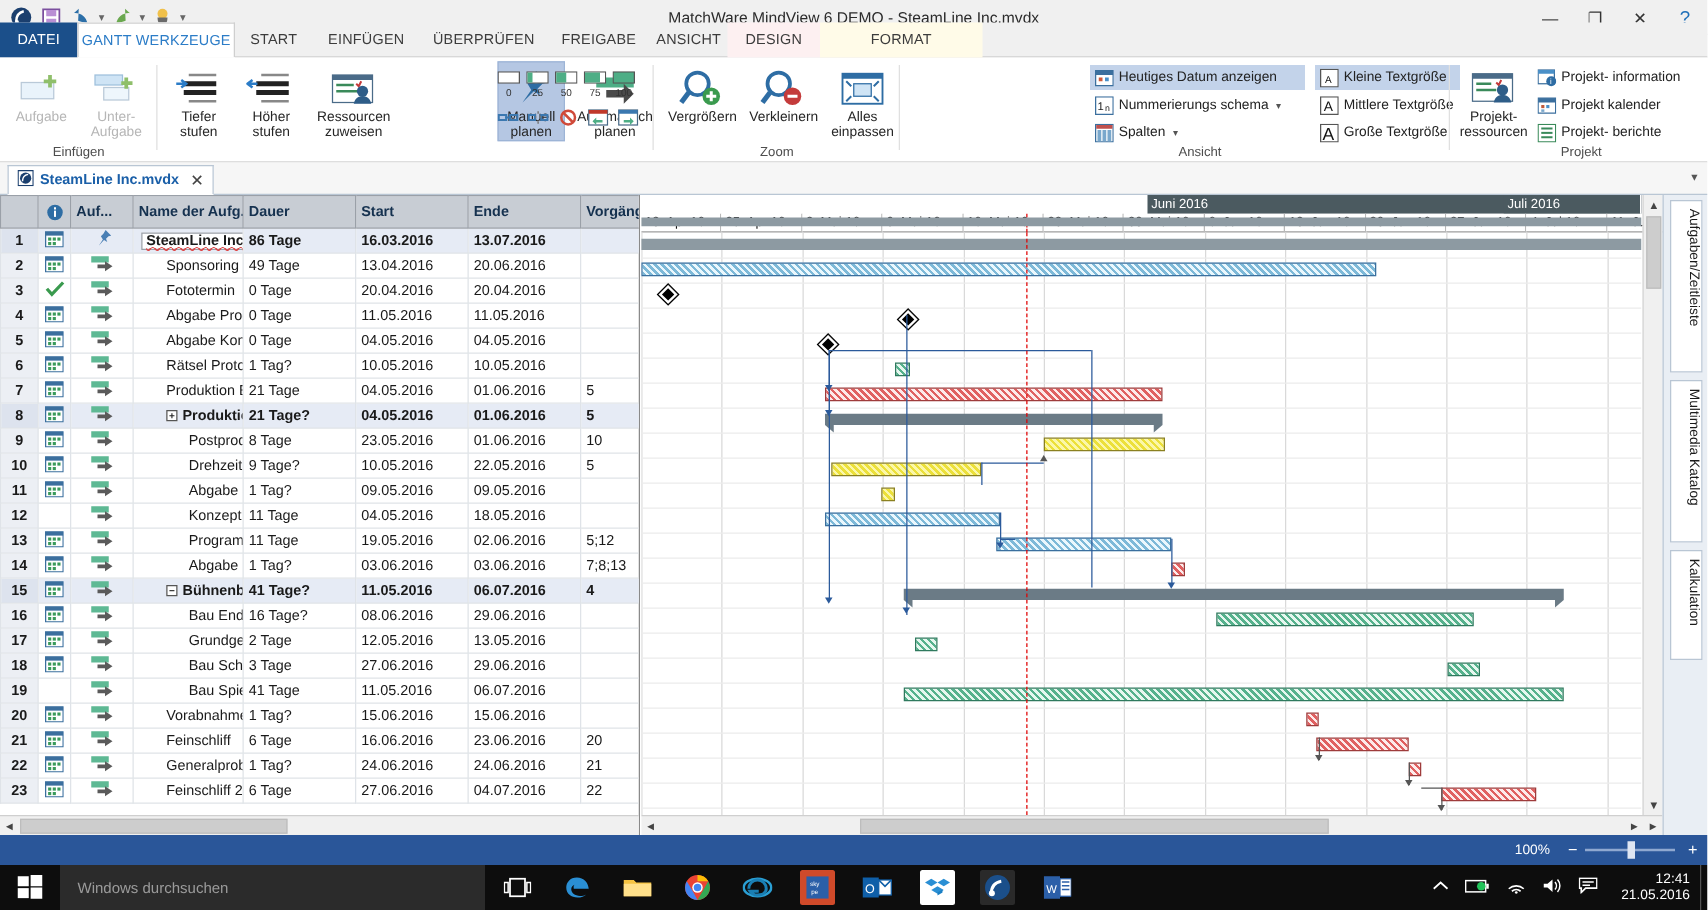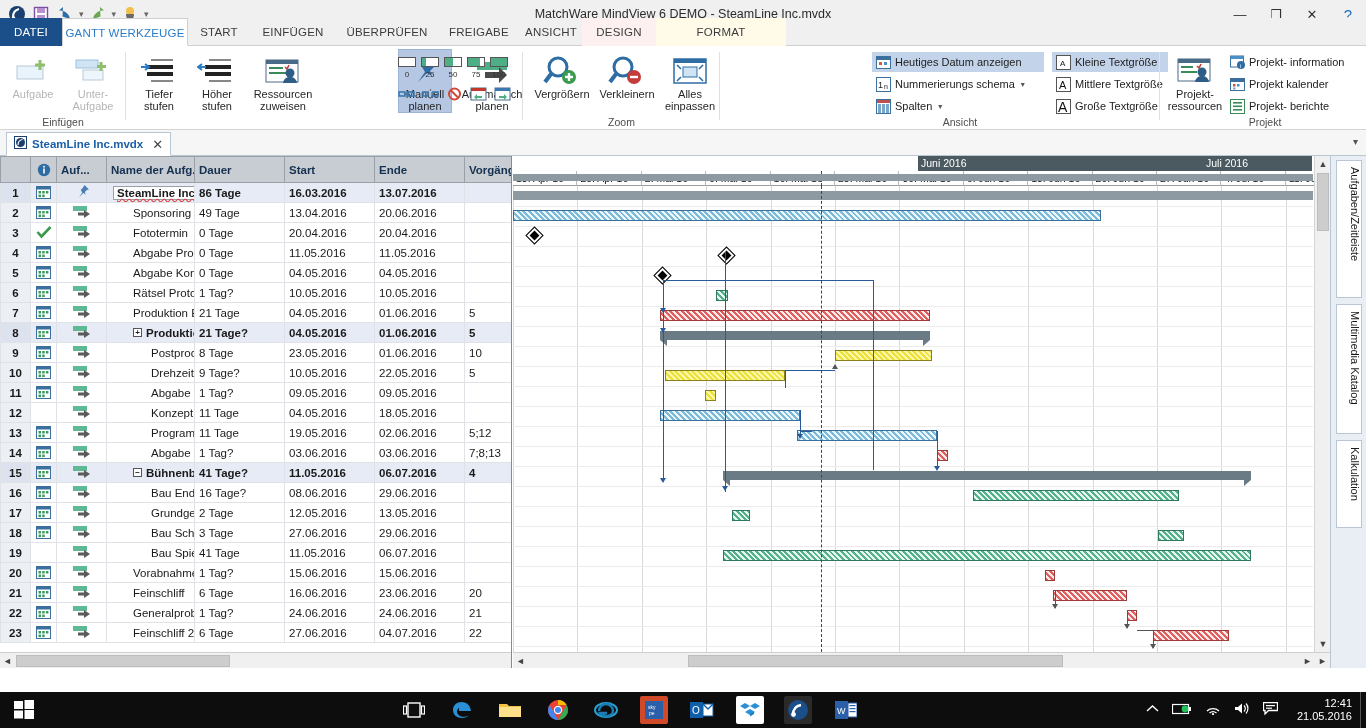--- a/index.html
+++ b/index.html
@@ -1286,29 +1286,39 @@
       </div>
       <div class="rtab" style="top:148px;height:130px;">
         <span>Multimedia Katalog</span>
       </div>
       <div class="rtab" style="top:284px;height:88px;">
         <span>Kalkulation</span>
       </div>
     </div>
   </div>
 
+  <div class="statusbar">
+    <div class="zoomlabel">100%</div>
+    <div class="zminus">−</div>
+    <div class="ztrack"></div>
+    <div class="zthumb"></div>
+    <div class="zplus">+</div>
+  </div>
 
   <div class="taskbar">
     <div class="startbtn">
       <svg width="20" height="20" viewBox="0 0 20 20">
           <rect x="0" y="1" width="9" height="8" fill="#fff"></rect>
           <rect x="10.5" y="0" width="9.5" height="9" fill="#fff"></rect>
           <rect x="0" y="10.5" width="9" height="8" fill="#fff"></rect>
           <rect x="10.5" y="10" width="9.5" height="9" fill="#fff"></rect>
         </svg>
+    </div>
+    <div class="searchbox">
+      <span>Windows durchsuchen</span>
     </div>
     <div class="tbicons">
       <div class="tbi">
           <svg width="22" height="18" viewBox="0 0 22 18">
             <rect x="5" y="2" width="12" height="14" fill="none" stroke="#fff" stroke-width="1.4"></rect>
             <rect x="0.5" y="5" width="3" height="8" fill="none" stroke="#fff" stroke-width="1.2"></rect>
             <rect x="18.5" y="5" width="3" height="8" fill="none" stroke="#fff" stroke-width="1.2"></rect>
           </svg>
         </div>
       <div class="tbi">

